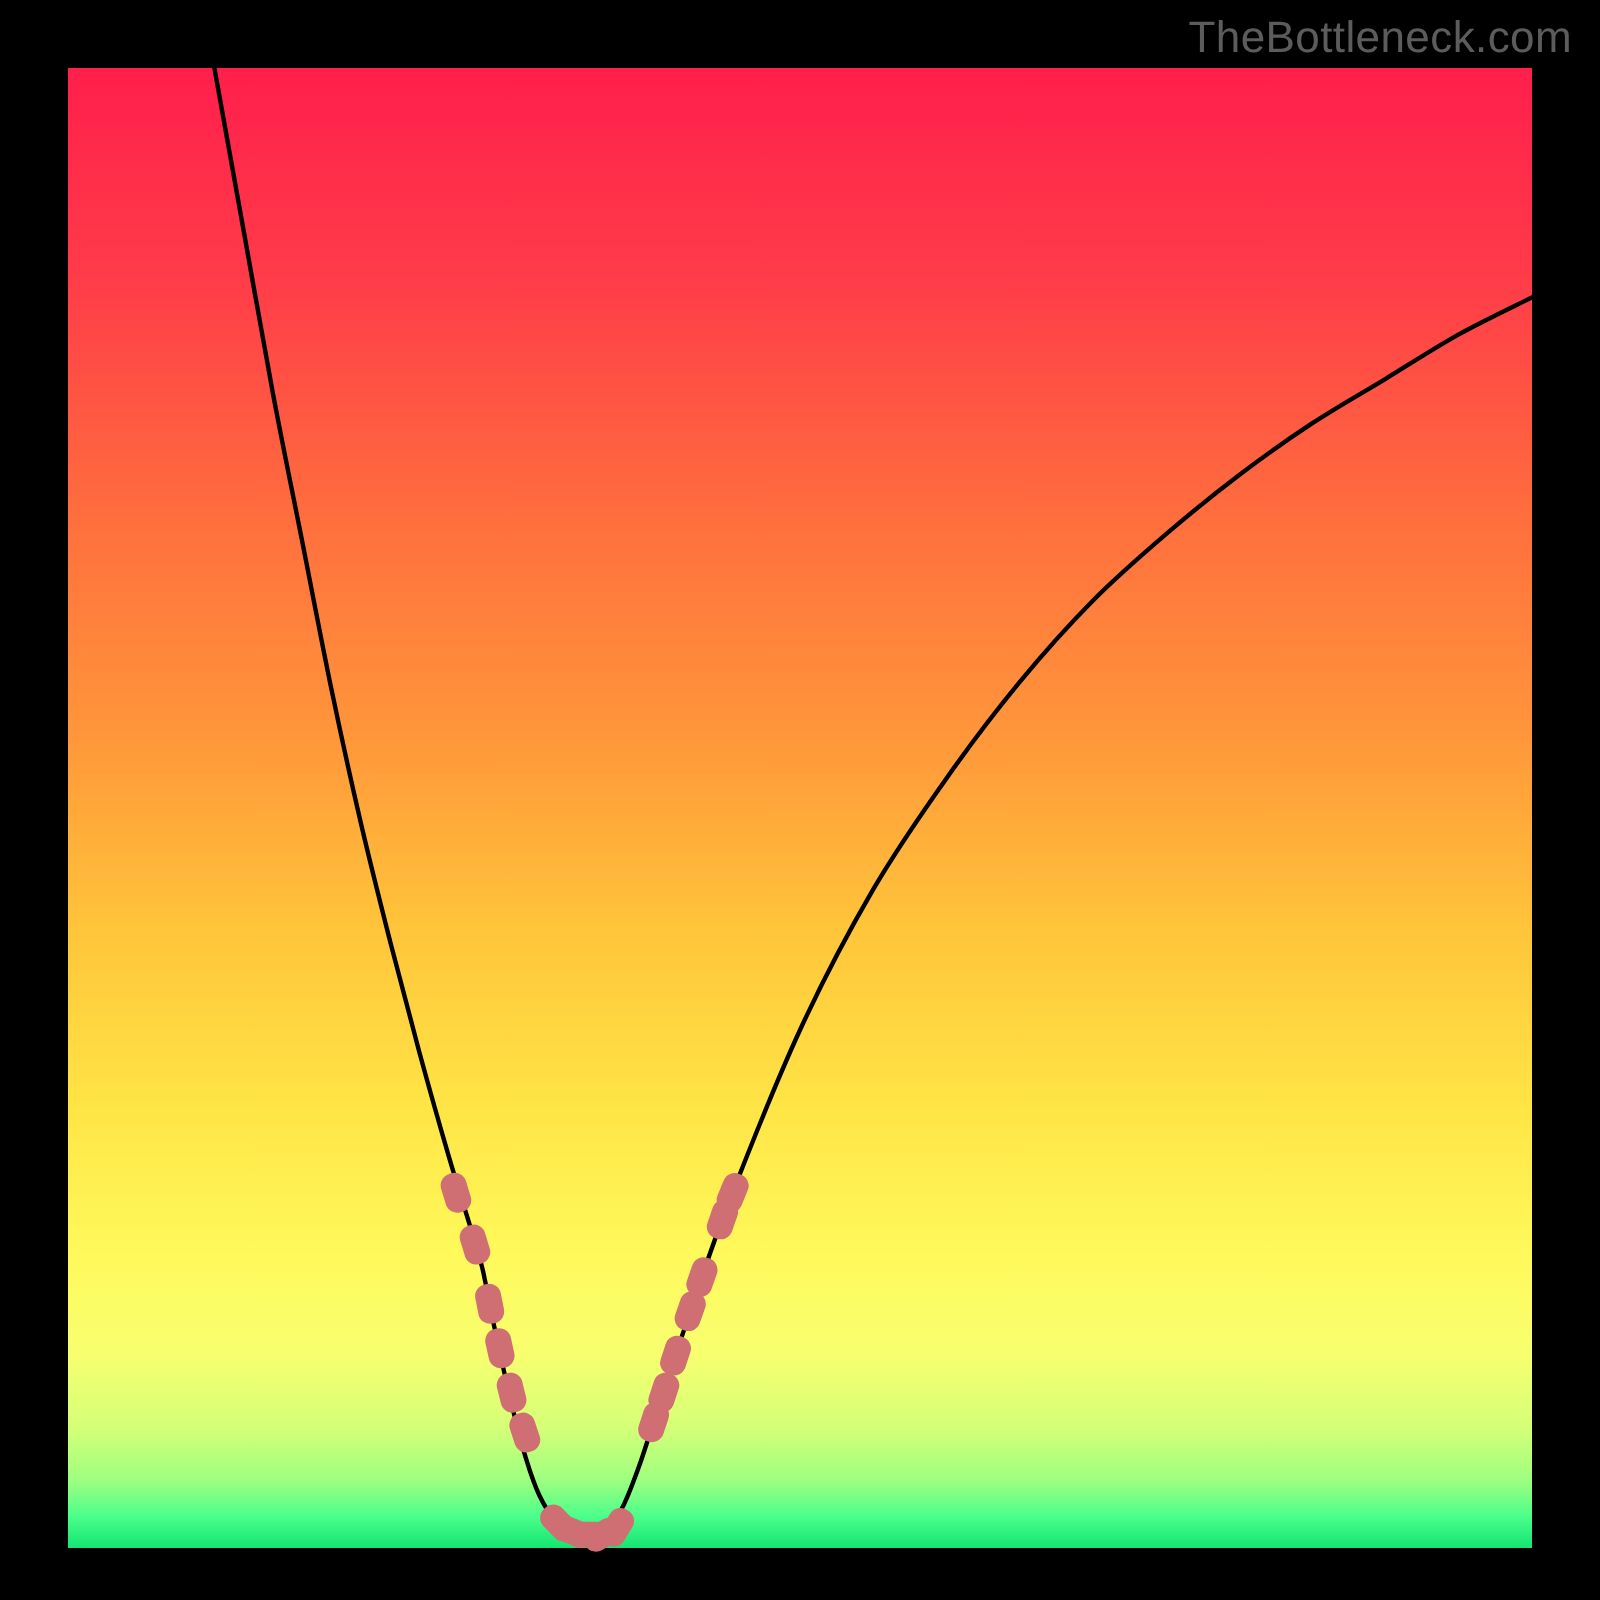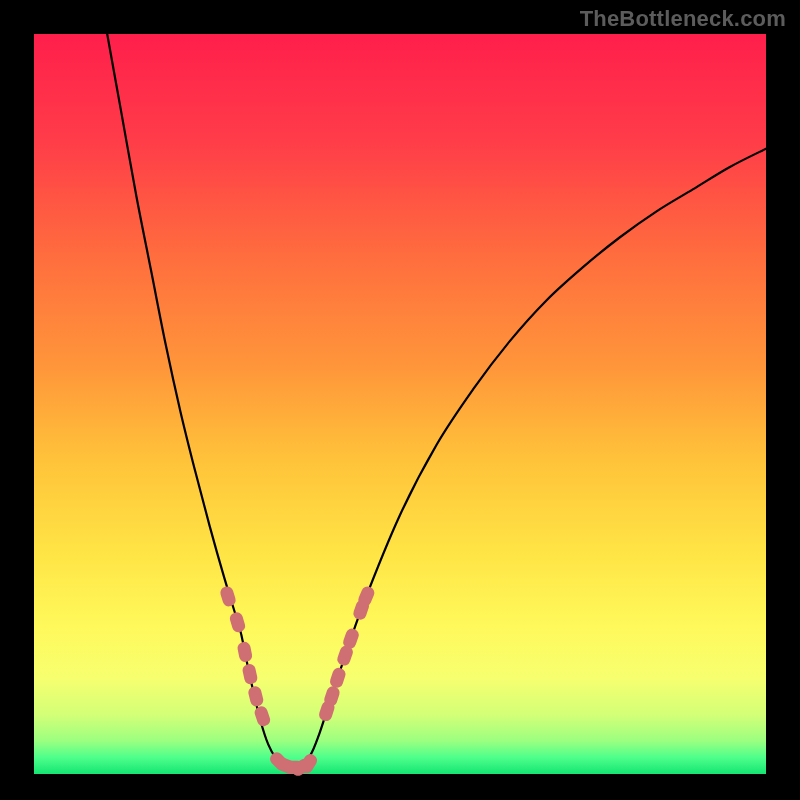--- a/index.html
+++ b/index.html
@@ -27,21 +27,21 @@
   .gradient {
     position: absolute;
     inset: 0;
   }
   .watermark {
     position: absolute;
     top: 6px;
     right: 14px;
     color: #5c5c5c;
     font-size: 22px;
-    font-weight: 700;
+    font-weight: 400;
     letter-spacing: 0.2px;
     user-select: none;
   }
   svg.curve {
     position: absolute;
     inset: 0;
     width: 100%;
     height: 100%;
     overflow: visible;
   }

